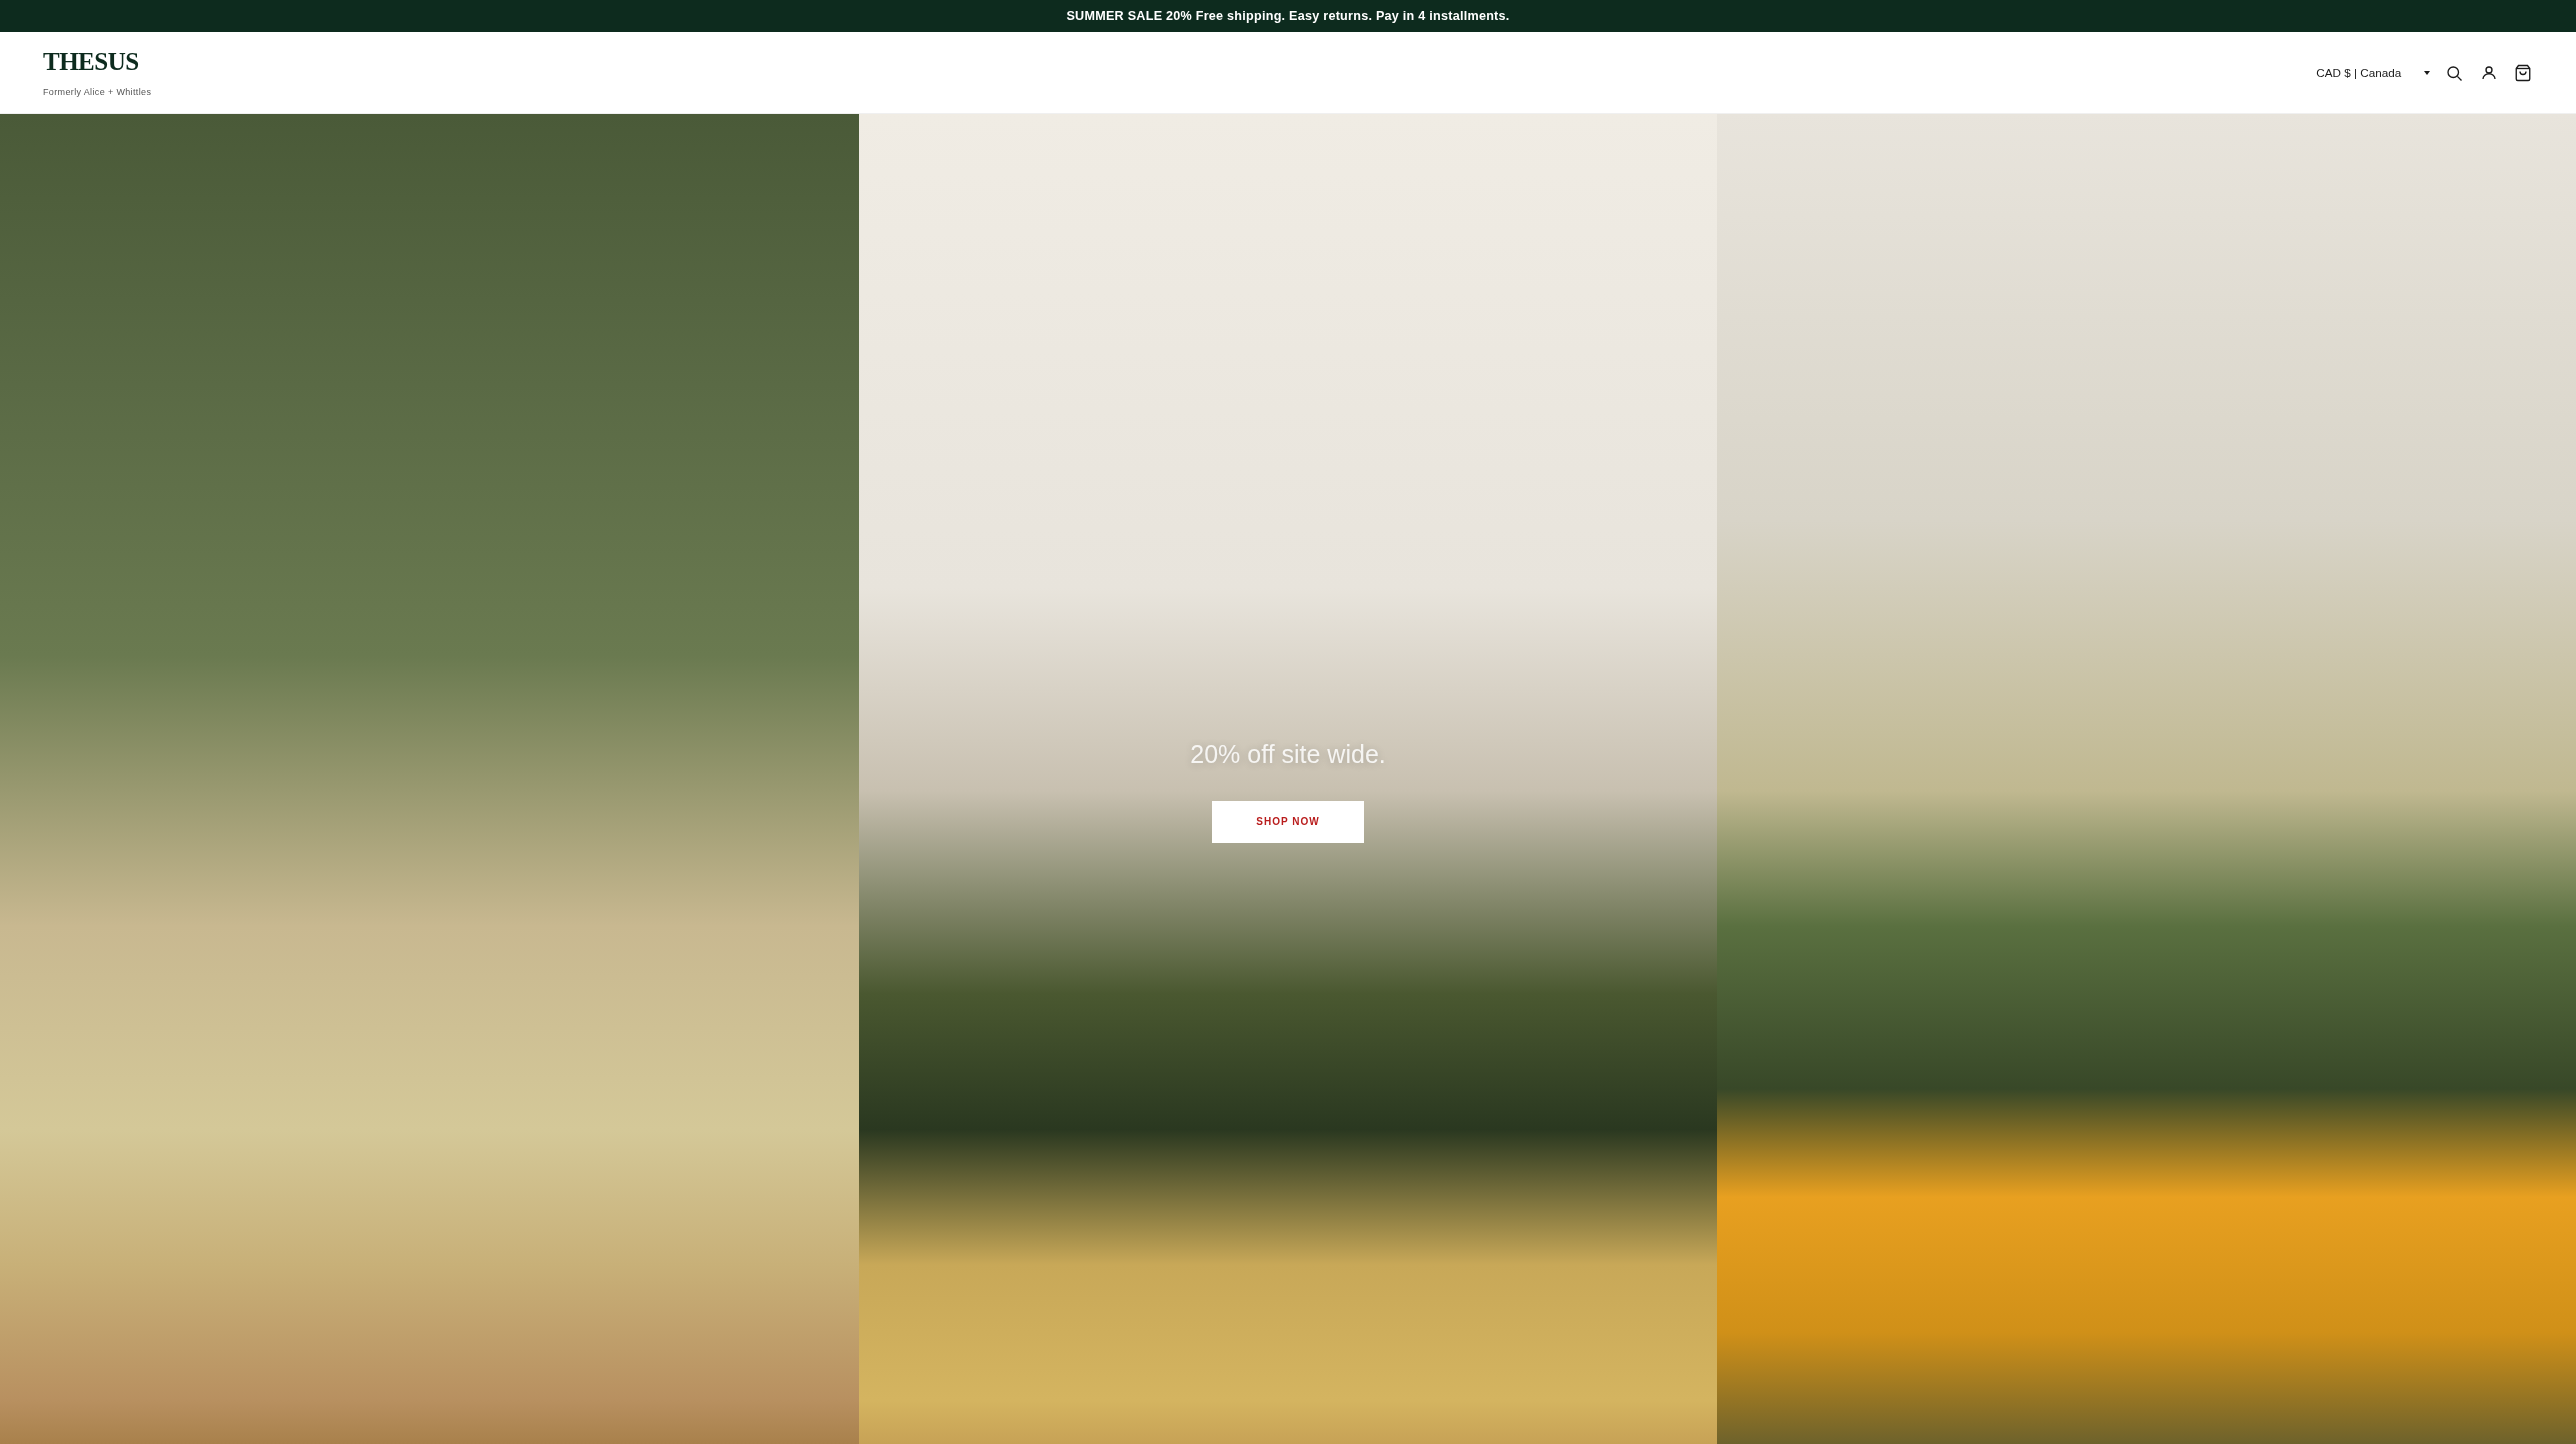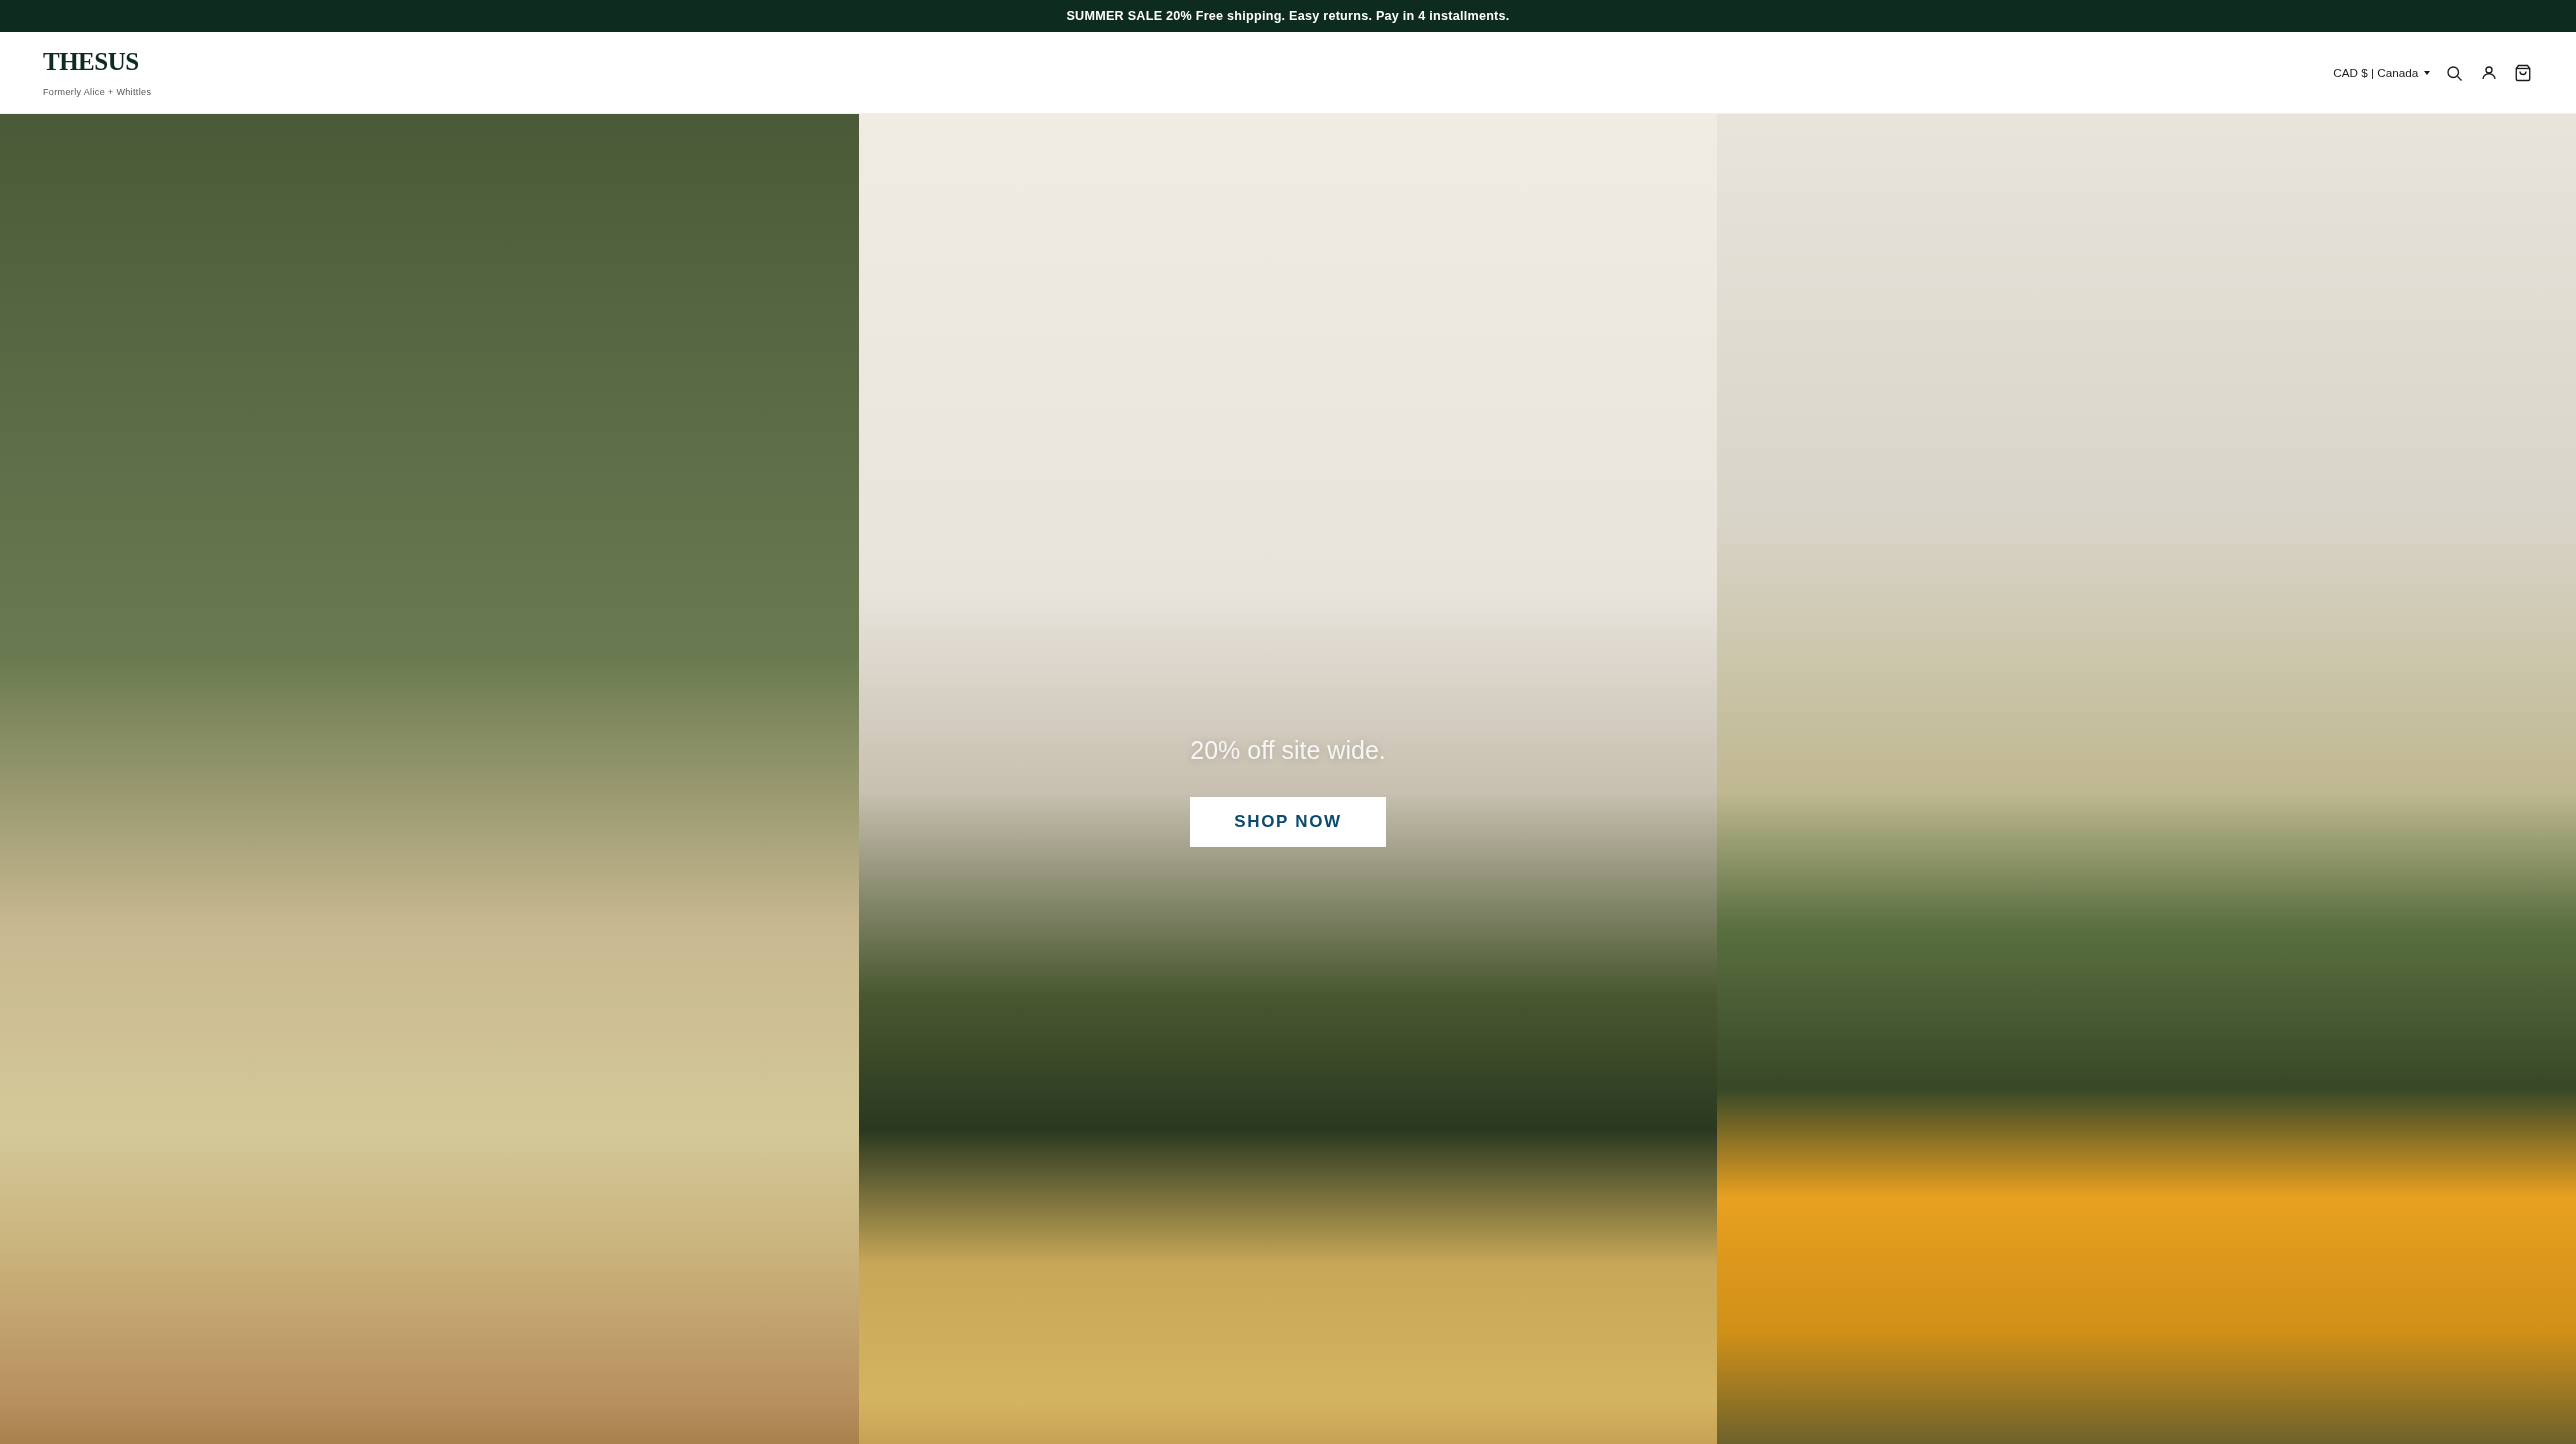--- a/index.html
+++ b/index.html
@@ -72,21 +72,21 @@
 
     #header-actions {
       display: flex;
       align-items: center;
       gap: 14.4px;
     }
 
     #currency-selector {
       display: flex;
       align-items: center;
-      gap: 2px;
+      gap: 19px;
       font-size: 11.7px;
       color: #1a1a1a;
       cursor: pointer;
       white-space: nowrap;
     }
 
     .header-icon {
       width: 20px;
       height: 20px;
       display: flex;
@@ -168,24 +168,24 @@
     #hero-subtitle {
       font-size: 25px;
       color: rgba(255,255,255,0.85);
       font-weight: 400;
       margin-bottom: 32px;
       text-shadow: 0 0.9px 9px rgba(0,0,0,0.2);
     }
 
     #hero-cta {
       background: #fff;
-      color: #0c4a6e;
+      color: #b91c1c;
       border: 1.8px solid #fff;
       padding: 14.4px 43px;
-      font-size: 17px;
+      font-size: 10px;
       font-weight: 700;
       letter-spacing: 0.1em;
       cursor: pointer;
       text-transform: uppercase;
       transition: background 0.2s, color 0.2s;
     }
 
     
     .chevron-down {
       display: inline-block;

